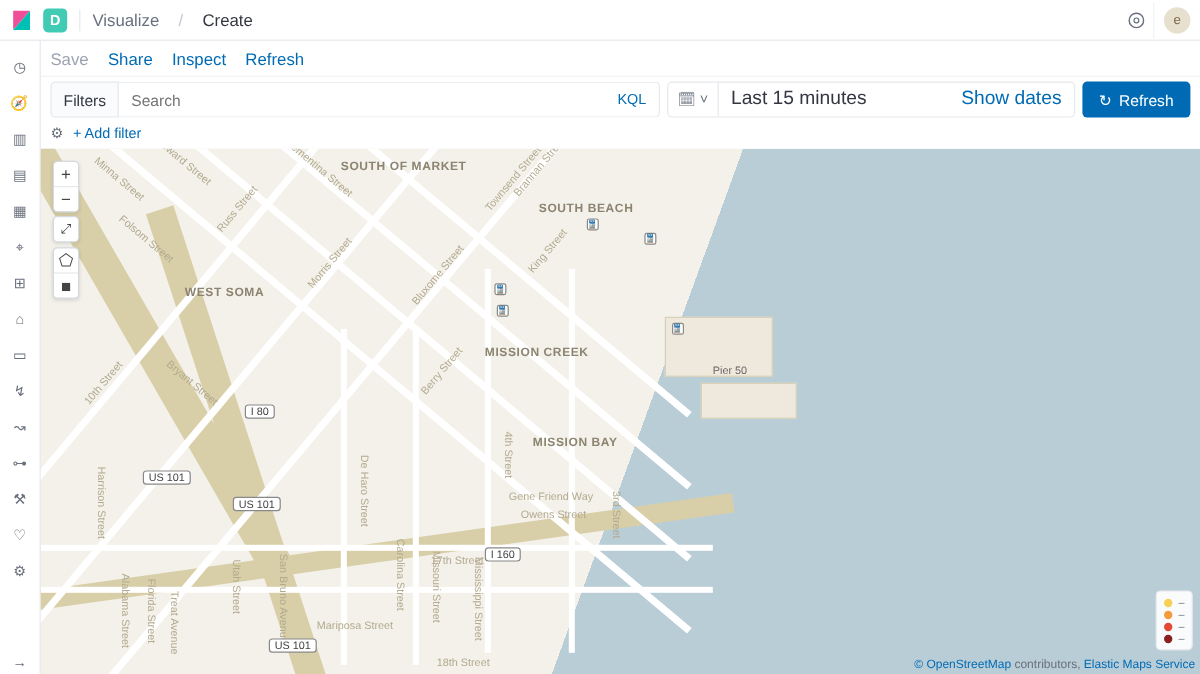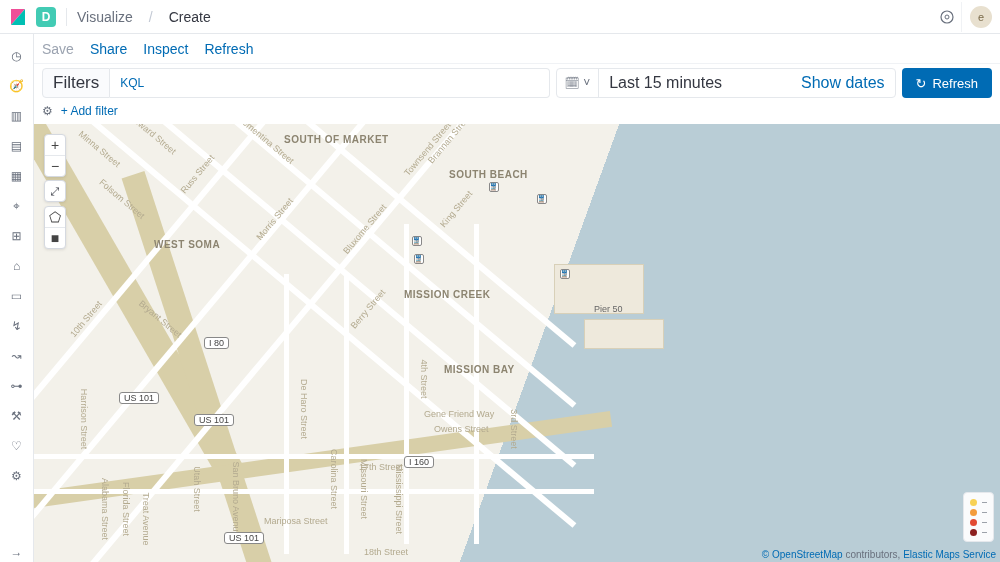--- a/index.html
+++ b/index.html
@@ -16,21 +16,21 @@
 .layout{display:flex;height:528px}
 .sidebar{width:34px;border-right:1px solid #e5e8ec;display:flex;flex-direction:column;align-items:center;padding-top:12px;gap:10px}
 .sidebar-item{width:20px;height:20px;display:flex;align-items:center;justify-content:center;color:#69707d;cursor:pointer}
 .sidebar-spacer{flex:1}
 .main{flex:1;display:flex;flex-direction:column}
 .toolbar{height:30px;display:flex;align-items:center;gap:16px;padding:0 8px;border-bottom:1px solid #f0f2f5}
 .toolbar a{font-size:14px;font-weight:500;cursor:pointer}
 .toolbar .muted{color:#9ba3b0}
 .toolbar .link{color:#006bb4}
 .filter-row{display:flex;align-items:center;padding:4px 8px;gap:6px}
-.filters-label{font-size:17px;color:#343741;padding:0 10px;border:1px solid #e5e8ec;border-radius:4px 0 0 4px;height:30px;display:flex;align-items:center;background:#fafbfd}
+.filters-label{font-size:13px;color:#343741;padding:0 10px;border:1px solid #e5e8ec;border-radius:4px 0 0 4px;height:30px;display:flex;align-items:center;background:#fafbfd}
 .search-box{flex:1;height:30px;border:1px solid #e5e8ec;border-left:none;border-radius:0 4px 4px 0;display:flex;align-items:center;padding:0 10px;margin-left:-6px}
 .search-box input{flex:1;border:none;outline:none;font-size:13px}
 .kql{color:#006bb4;font-size:12px;font-weight:400}
 .date-picker{height:30px;border:1px solid #e5e8ec;border-radius:4px;display:flex;align-items:center;width:340px}
 .date-icon{padding:0 8px;color:#69707d;border-right:1px solid #e5e8ec;height:100%;display:flex;align-items:center}
 .date-text{flex:1;padding:0 10px;font-size:16px}
 .show-dates{color:#006bb4;font-size:16px;padding:0 10px}
 .refresh-btn{height:30px;background:#006bb4;color:#fff;border:none;border-radius:4px;padding:0 14px;font-size:13px;font-weight:500;display:flex;align-items:center;gap:6px;cursor:pointer}
 .addfilter-row{display:flex;align-items:center;padding:2px 8px 6px;gap:8px}
 .gear{color:#69707d}
@@ -104,20 +104,21 @@
     <div class="toolbar">
       <a class="muted">Save</a>
       <a class="link">Share</a>
       <a class="link">Inspect</a>
       <a class="link">Refresh</a>
     </div>
 
     <div class="filter-row">
       <div class="filters-label">Filters</div>
       <div class="search-box">
+        <input placeholder="Search" style="">
         <span class="kql">KQL</span>
       </div>
       <div class="date-picker">
         <div class="date-icon">🗓 ˅</div>
         <div class="date-text">Last 15 minutes</div>
         <div class="show-dates">Show dates</div>
       </div>
       <button class="refresh-btn">
         <span>↻</span>
         <span>Refresh</span>

